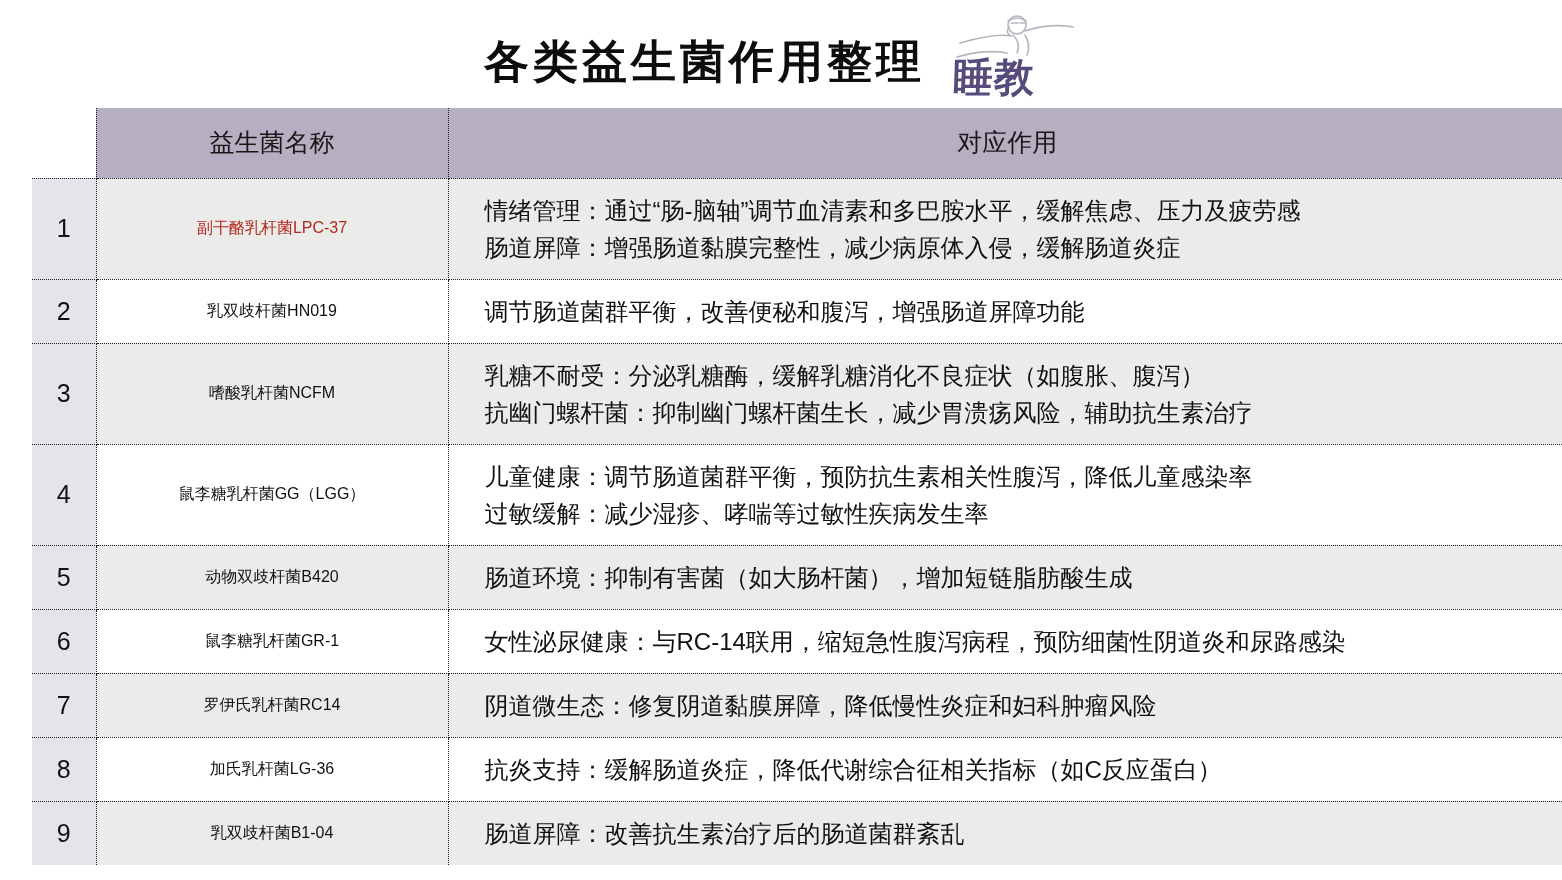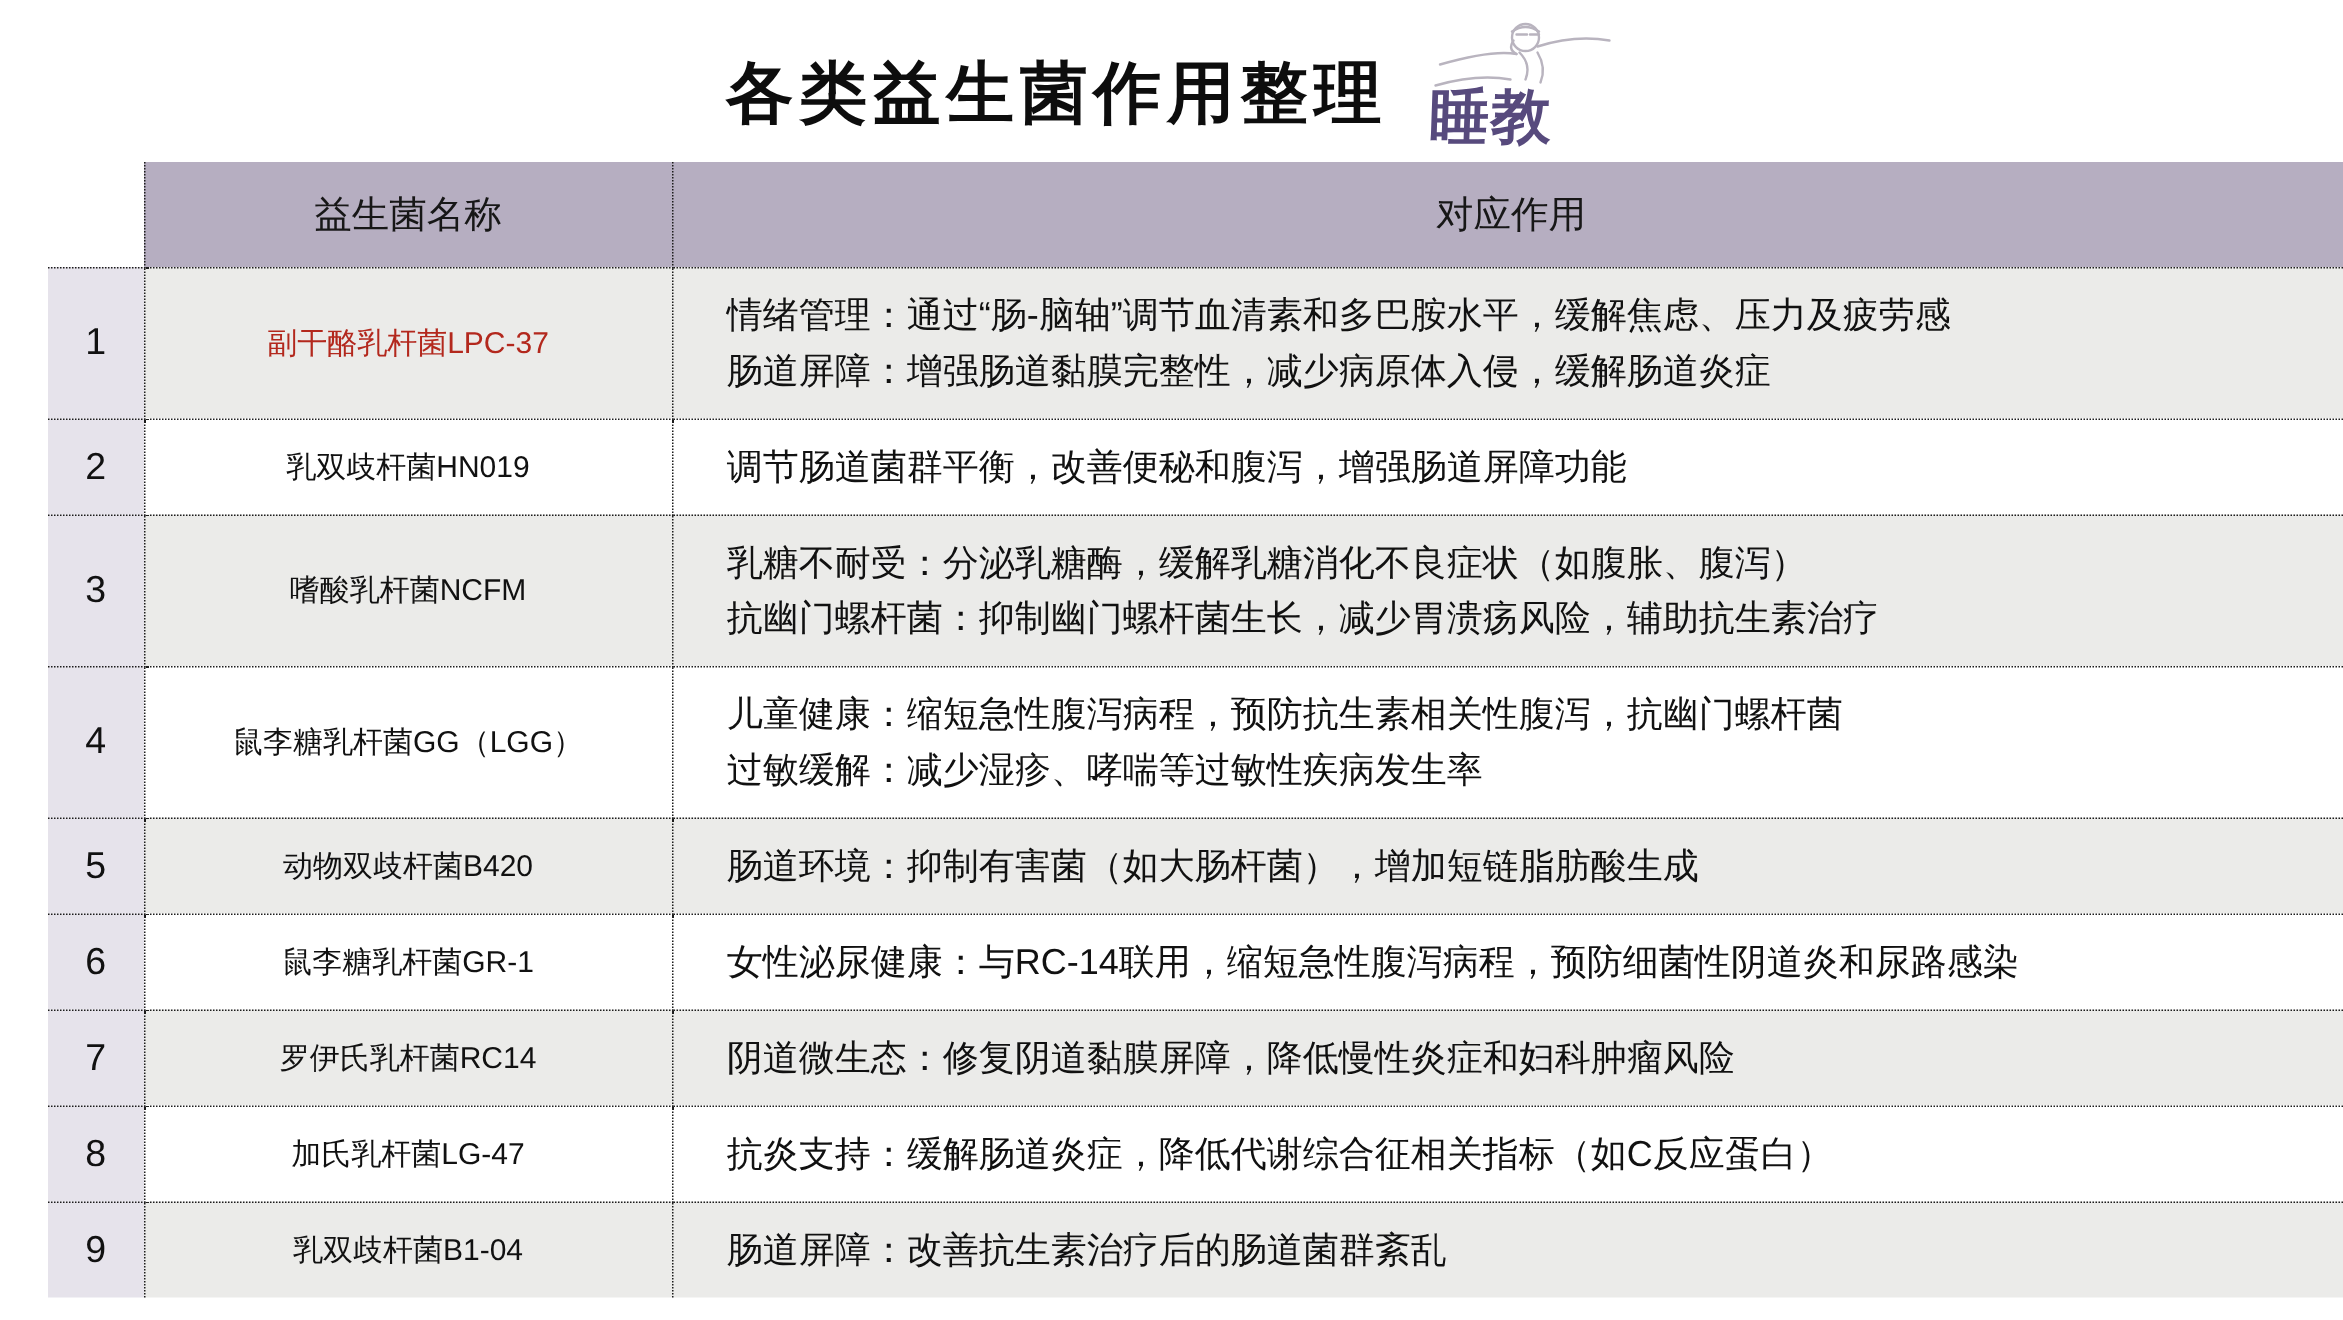--- a/index.html
+++ b/index.html
@@ -81,21 +81,21 @@
     height:70px;
     color:#171717;
   }
   .num-cell{
     background:var(--numcol-bg);
     text-align:center;
     font-size:25px;
   }
   .name-cell{
     text-align:center;
-    font-size:20px;
+    font-size:16px;
     padding:13px 8px;
   }
   .effect-cell{
     text-align:left;
     padding:13px 16px 13px 36px;
     font-size:24px;
   }
   .effect-line{
     line-height:37px;
   }
@@ -164,21 +164,21 @@
     <td class="effect-cell">
           <div class="effect-line">乳糖不耐受：分泌乳糖酶，缓解乳糖消化不良症状（如腹胀、腹泻）</div>
           <div class="effect-line">抗幽门螺杆菌：抑制幽门螺杆菌生长，减少胃溃疡风险，辅助抗生素治疗</div>
         </td>
   </tr>
 
   <tr>
     <td class="num-cell">4</td>
     <td class="name-cell">鼠李糖乳杆菌GG（LGG）</td>
     <td class="effect-cell">
-          <div class="effect-line">儿童健康：缩短急性腹泻病程，预防抗生素相关性腹泻，抗幽门螺杆菌</div>
+          <div class="effect-line">儿童健康：调节肠道菌群平衡，预防抗生素相关性腹泻，降低儿童感染率</div>
           <div class="effect-line">过敏缓解：减少湿疹、哮喘等过敏性疾病发生率</div>
         </td>
   </tr>
 
   <tr>
     <td class="num-cell">5</td>
     <td class="name-cell">动物双歧杆菌B420</td>
     <td class="effect-cell">
           <div class="effect-line">肠道环境：抑制有害菌（如大肠杆菌），增加短链脂肪酸生成</div>
         </td>
@@ -195,21 +195,21 @@
   <tr>
     <td class="num-cell">7</td>
     <td class="name-cell">罗伊氏乳杆菌RC14</td>
     <td class="effect-cell">
           <div class="effect-line">阴道微生态：修复阴道黏膜屏障，降低慢性炎症和妇科肿瘤风险</div>
         </td>
   </tr>
 
   <tr>
     <td class="num-cell">8</td>
-    <td class="name-cell">加氏乳杆菌LG-47</td>
+    <td class="name-cell">加氏乳杆菌LG-36</td>
     <td class="effect-cell">
           <div class="effect-line">抗炎支持：缓解肠道炎症，降低代谢综合征相关指标（如C反应蛋白）</div>
         </td>
   </tr>
 
   <tr>
     <td class="num-cell">9</td>
     <td class="name-cell">乳双歧杆菌B1-04</td>
     <td class="effect-cell">
           <div class="effect-line">肠道屏障：改善抗生素治疗后的肠道菌群紊乱</div>

